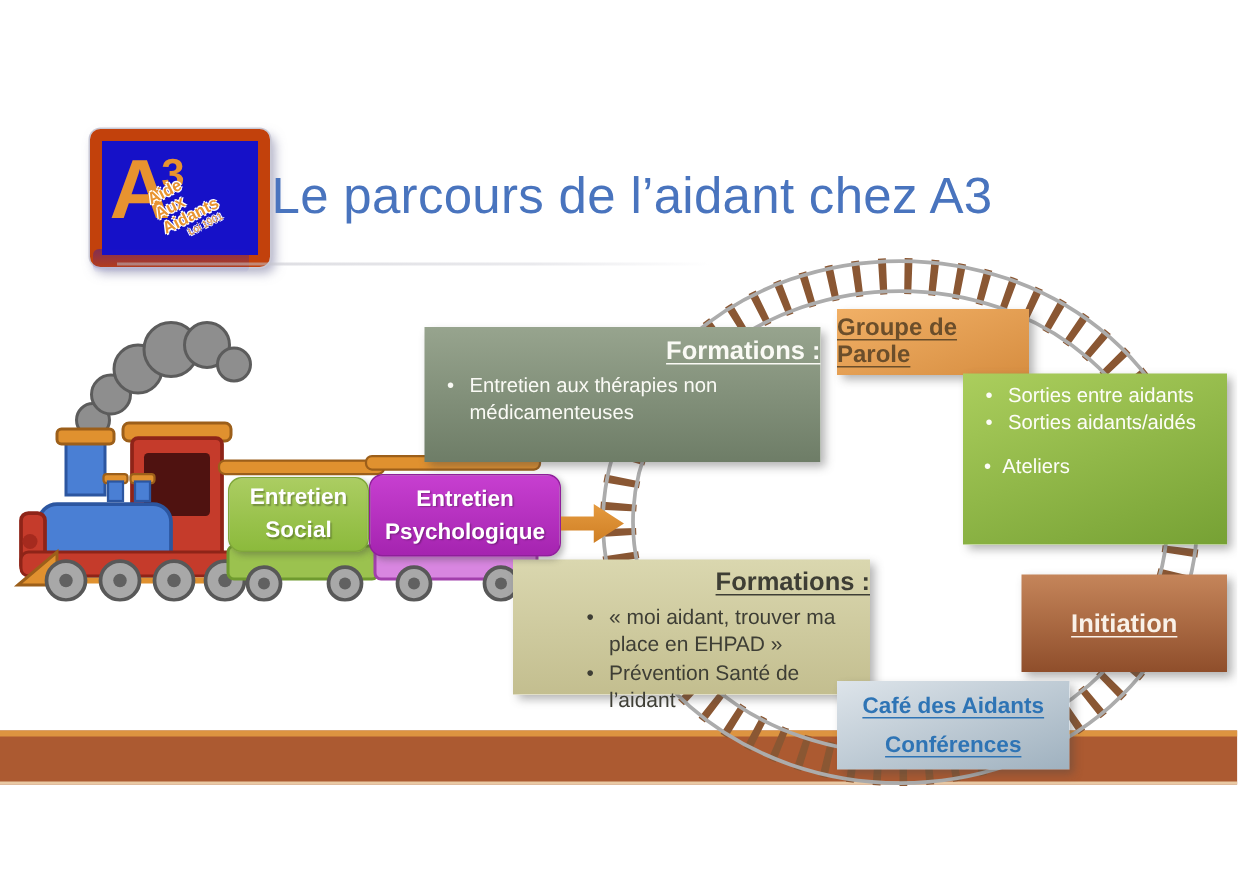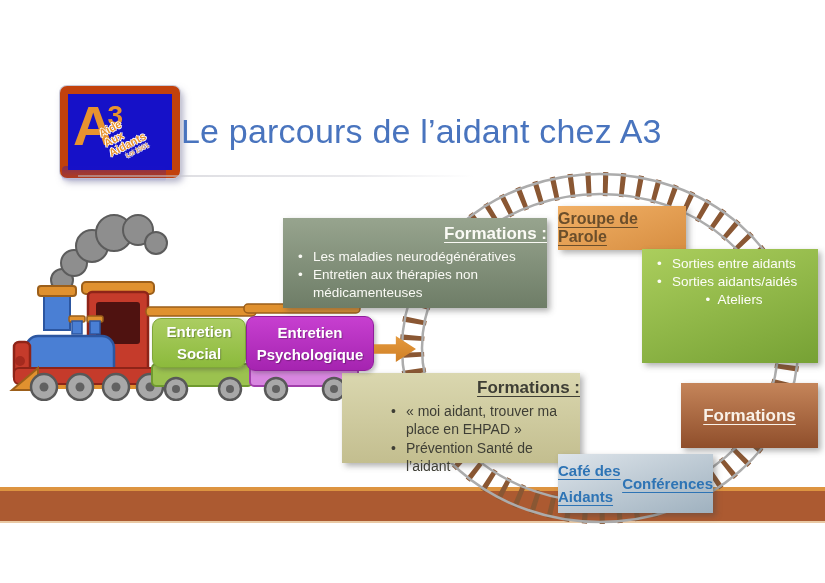--- a/index.html
+++ b/index.html
@@ -33,21 +33,21 @@
   .bottom-bar{position:absolute;left:0;top:487px;width:825px;height:30px;background:#AC5A31;
               border-top:4px solid #DD9440;border-bottom:2px solid #E9C9A4;z-index:1;}
 
   
   .box{position:absolute;z-index:3;box-shadow:3px 3px 6px rgba(70,70,70,.42);}
   .box-title{text-align:right;font-weight:bold;}
   .u{text-decoration:underline;text-underline-offset:3px;}
   ul.bullets{margin:4px 0 0 0;padding:0 6px 0 14px;list-style:none;}
   ul.bullets li{position:relative;padding-left:16px;line-height:1.32;}
   ul.bullets li::before{content:"\2022";position:absolute;left:1px;}
-  ul.bullets li.centered{text-align:center;padding-left:0;}
+  ul.bullets li.centered{text-align:left;padding-left:0;margin-top:11px;}
   ul.bullets li.centered::before{content:"";}
   ul.bullets li.centered .inline-bullet::before{content:"\2022\00a0\00a0";}
 
   .formations-top{left:283px;top:218px;width:264px;height:90px;
       background:linear-gradient(to bottom,#97A48E,#6E7D67);color:#FAFAF5;}
   .formations-top .box-title{font-size:17px;padding-top:6px;}
   .formations-top ul{font-size:13.5px;}
 
   .groupe-parole{left:558px;top:182px;width:128px;height:44px;
       background:linear-gradient(160deg,#F1B066,#D78E41);color:#6B4E2B;
@@ -62,21 +62,21 @@
       background:linear-gradient(to bottom,#DAD7AF,#C3BE8F);color:#3E3E35;}
   .formations-bottom .box-title{font-size:17px;padding-top:5px;}
   .formations-bottom ul{font-size:14px;padding-left:48px;}
 
   .sophrologie{left:681px;top:383px;width:137px;height:65px;
       background:linear-gradient(to bottom,#C5855A,#8F4E2B);color:#F9F1E8;
       display:flex;align-items:center;justify-content:center;font-weight:bold;font-size:17px;}
 
   .cafe{left:558px;top:454px;width:155px;height:59px;
       background:linear-gradient(160deg,#DDE4EA,#9FB1BF);color:#2E74B5;
-      display:flex;flex-direction:row;align-items:center;justify-content:center;
+      display:flex;flex-direction:column;align-items:center;justify-content:center;
       font-weight:bold;font-size:15px;line-height:1.7;}
 
   
   .train-svg{position:absolute;left:8px;top:206px;z-index:3;}
   .wagon-label{position:absolute;z-index:4;border-radius:9px;color:#fff;font-weight:bold;
       font-size:15px;line-height:1.45;display:flex;flex-direction:column;align-items:center;
       justify-content:center;text-shadow:1px 1px 1px rgba(0,0,0,.28);
       box-shadow:2px 2px 4px rgba(60,60,60,.35);}
   .wagon-label.social{left:152px;top:318px;width:92px;height:48px;
       background:linear-gradient(to bottom,#ABCD62,#8CBA3C);border:1px solid #7FA63A;}
@@ -185,21 +185,20 @@
 
   <div class="box groupe-parole">
     <span class="u">Groupe de Parole</span>
   </div>
 
   <div class="box formations-top">
     <div class="box-title">
       <span class="u">Formations :</span>
     </div>
     <ul class="bullets">
-      <li><span>Les maladies neurodégénératives</span></li>
       <li><span>Entretien aux thérapies non médicamenteuses</span></li>
     </ul>
   </div>
 
   <div class="box sorties-repits">
     <ul class="bullets">
       <li><span>Sorties entre aidants</span></li>
       <li><span>Sorties aidants/aidés</span></li>
       <li class="centered"><span class="inline-bullet">Ateliers</span></li>
     </ul>
@@ -209,21 +208,21 @@
     <div class="box-title">
       <span class="u">Formations :</span>
     </div>
     <ul class="bullets">
       <li><span>« moi aidant, trouver ma place en EHPAD »</span></li>
       <li><span>Prévention Santé de l’aidant</span></li>
     </ul>
   </div>
 
   <div class="box sophrologie">
-    <span class="u">Formations</span>
+    <span class="u">Initiation</span>
   </div>
 
   <div class="box cafe">
     <span class="u">Café des Aidants</span>
     <span class="u">Conférences</span>
   </div>
 
 </div>
 
 </body></html>

